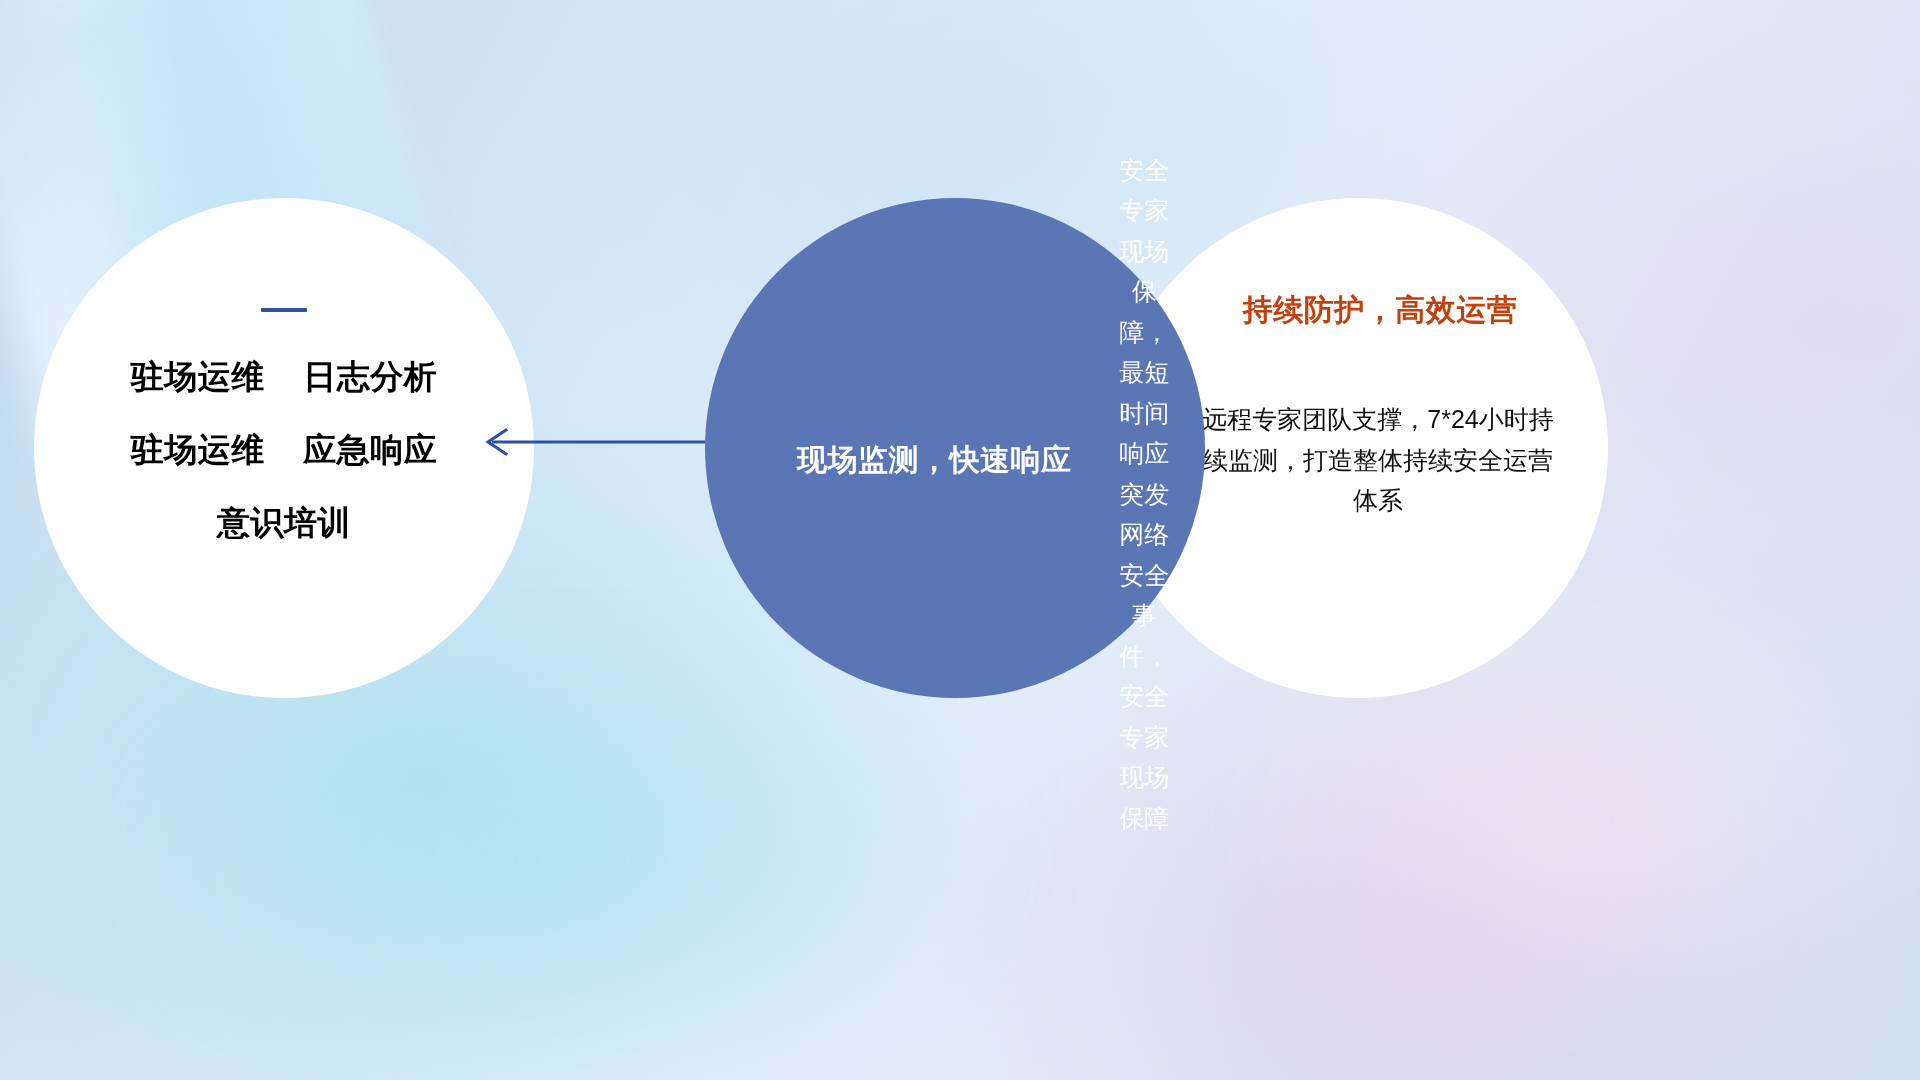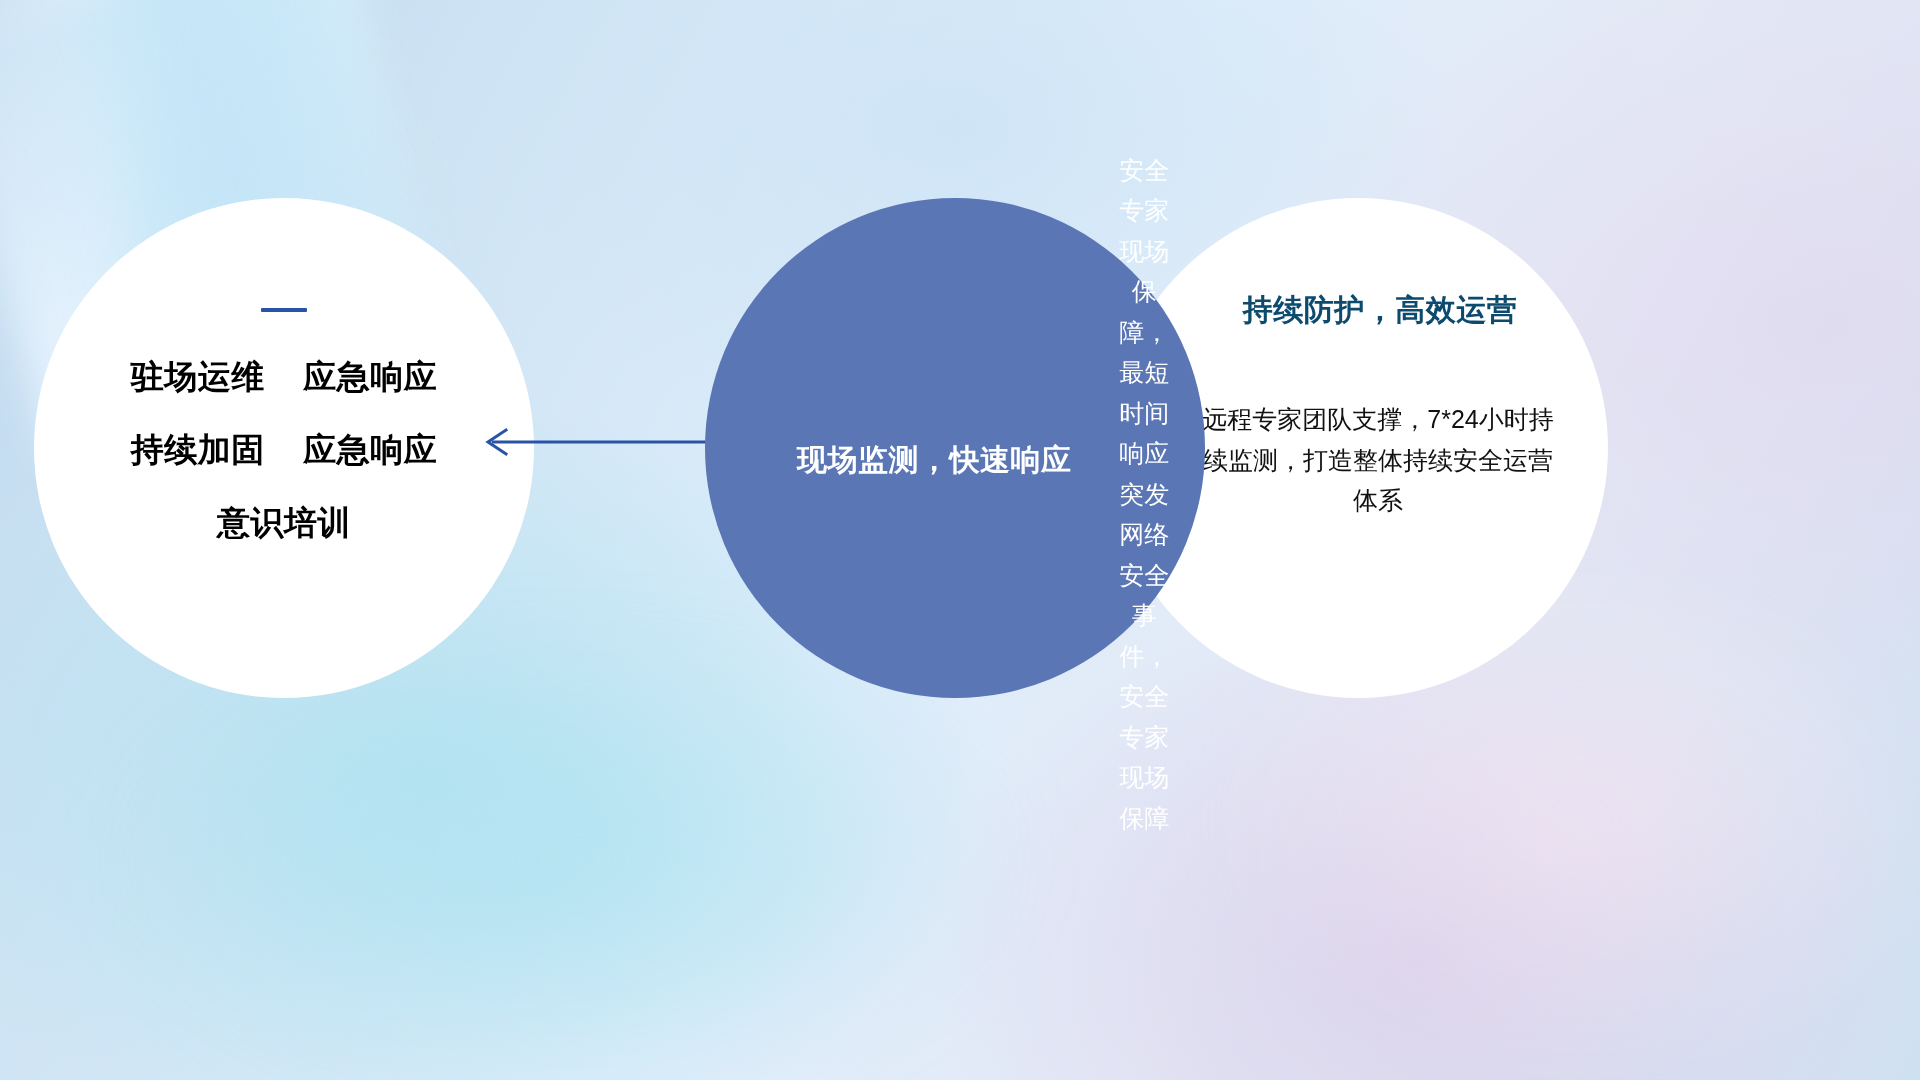--- a/index.html
+++ b/index.html
@@ -180,21 +180,21 @@
     height: 500px;
     box-sizing: border-box;
     padding: 92px 24px 0 24px;
     display: flex;
     flex-direction: column;
     align-items: center;
   }
   #right-title {
     font-size: 30px;
     font-weight: bold;
-    color: #0c4a6e;
+    color: #c2410c;
     letter-spacing: 0.5px;
     margin-bottom: 68px;
     white-space: nowrap;
     text-align: center;
     padding-left: 44px;
   }
   #right-body {
     font-size: 25px;
     color: #111111;
     line-height: 1.62;
@@ -226,22 +226,22 @@
   <div class="streak s4"></div>
 
   <svg id="arrow" viewBox="0 0 300 60" xmlns="http://www.w3.org/2000/svg">
     <line x1="296" y1="30" x2="22" y2="30" stroke="#2a53a6" stroke-width="3"></line>
     <polyline points="36,18 18,30 36,42" fill="none" stroke="#2a53a6" stroke-width="3" stroke-linecap="square" stroke-linejoin="miter"></polyline>
   </svg>
 
   <div class="circle" id="circle-left">
     <div id="left-content">
       <div id="left-dash"></div>
+      <div class="left-line">驻场运维    日志分析</div>
       <div class="left-line">驻场运维    应急响应</div>
-      <div class="left-line">持续加固    应急响应</div>
       <div class="left-line">意识培训</div>
     </div>
   </div>
 
   <div class="circle" id="circle-right">
     <div id="right-content">
       <div id="right-title">持续防护，高效运营</div>
       <div id="right-body">远程专家团队支撑，7*24小时持续监测，打造整体持续安全运营体系</div>
     </div>
   </div>

